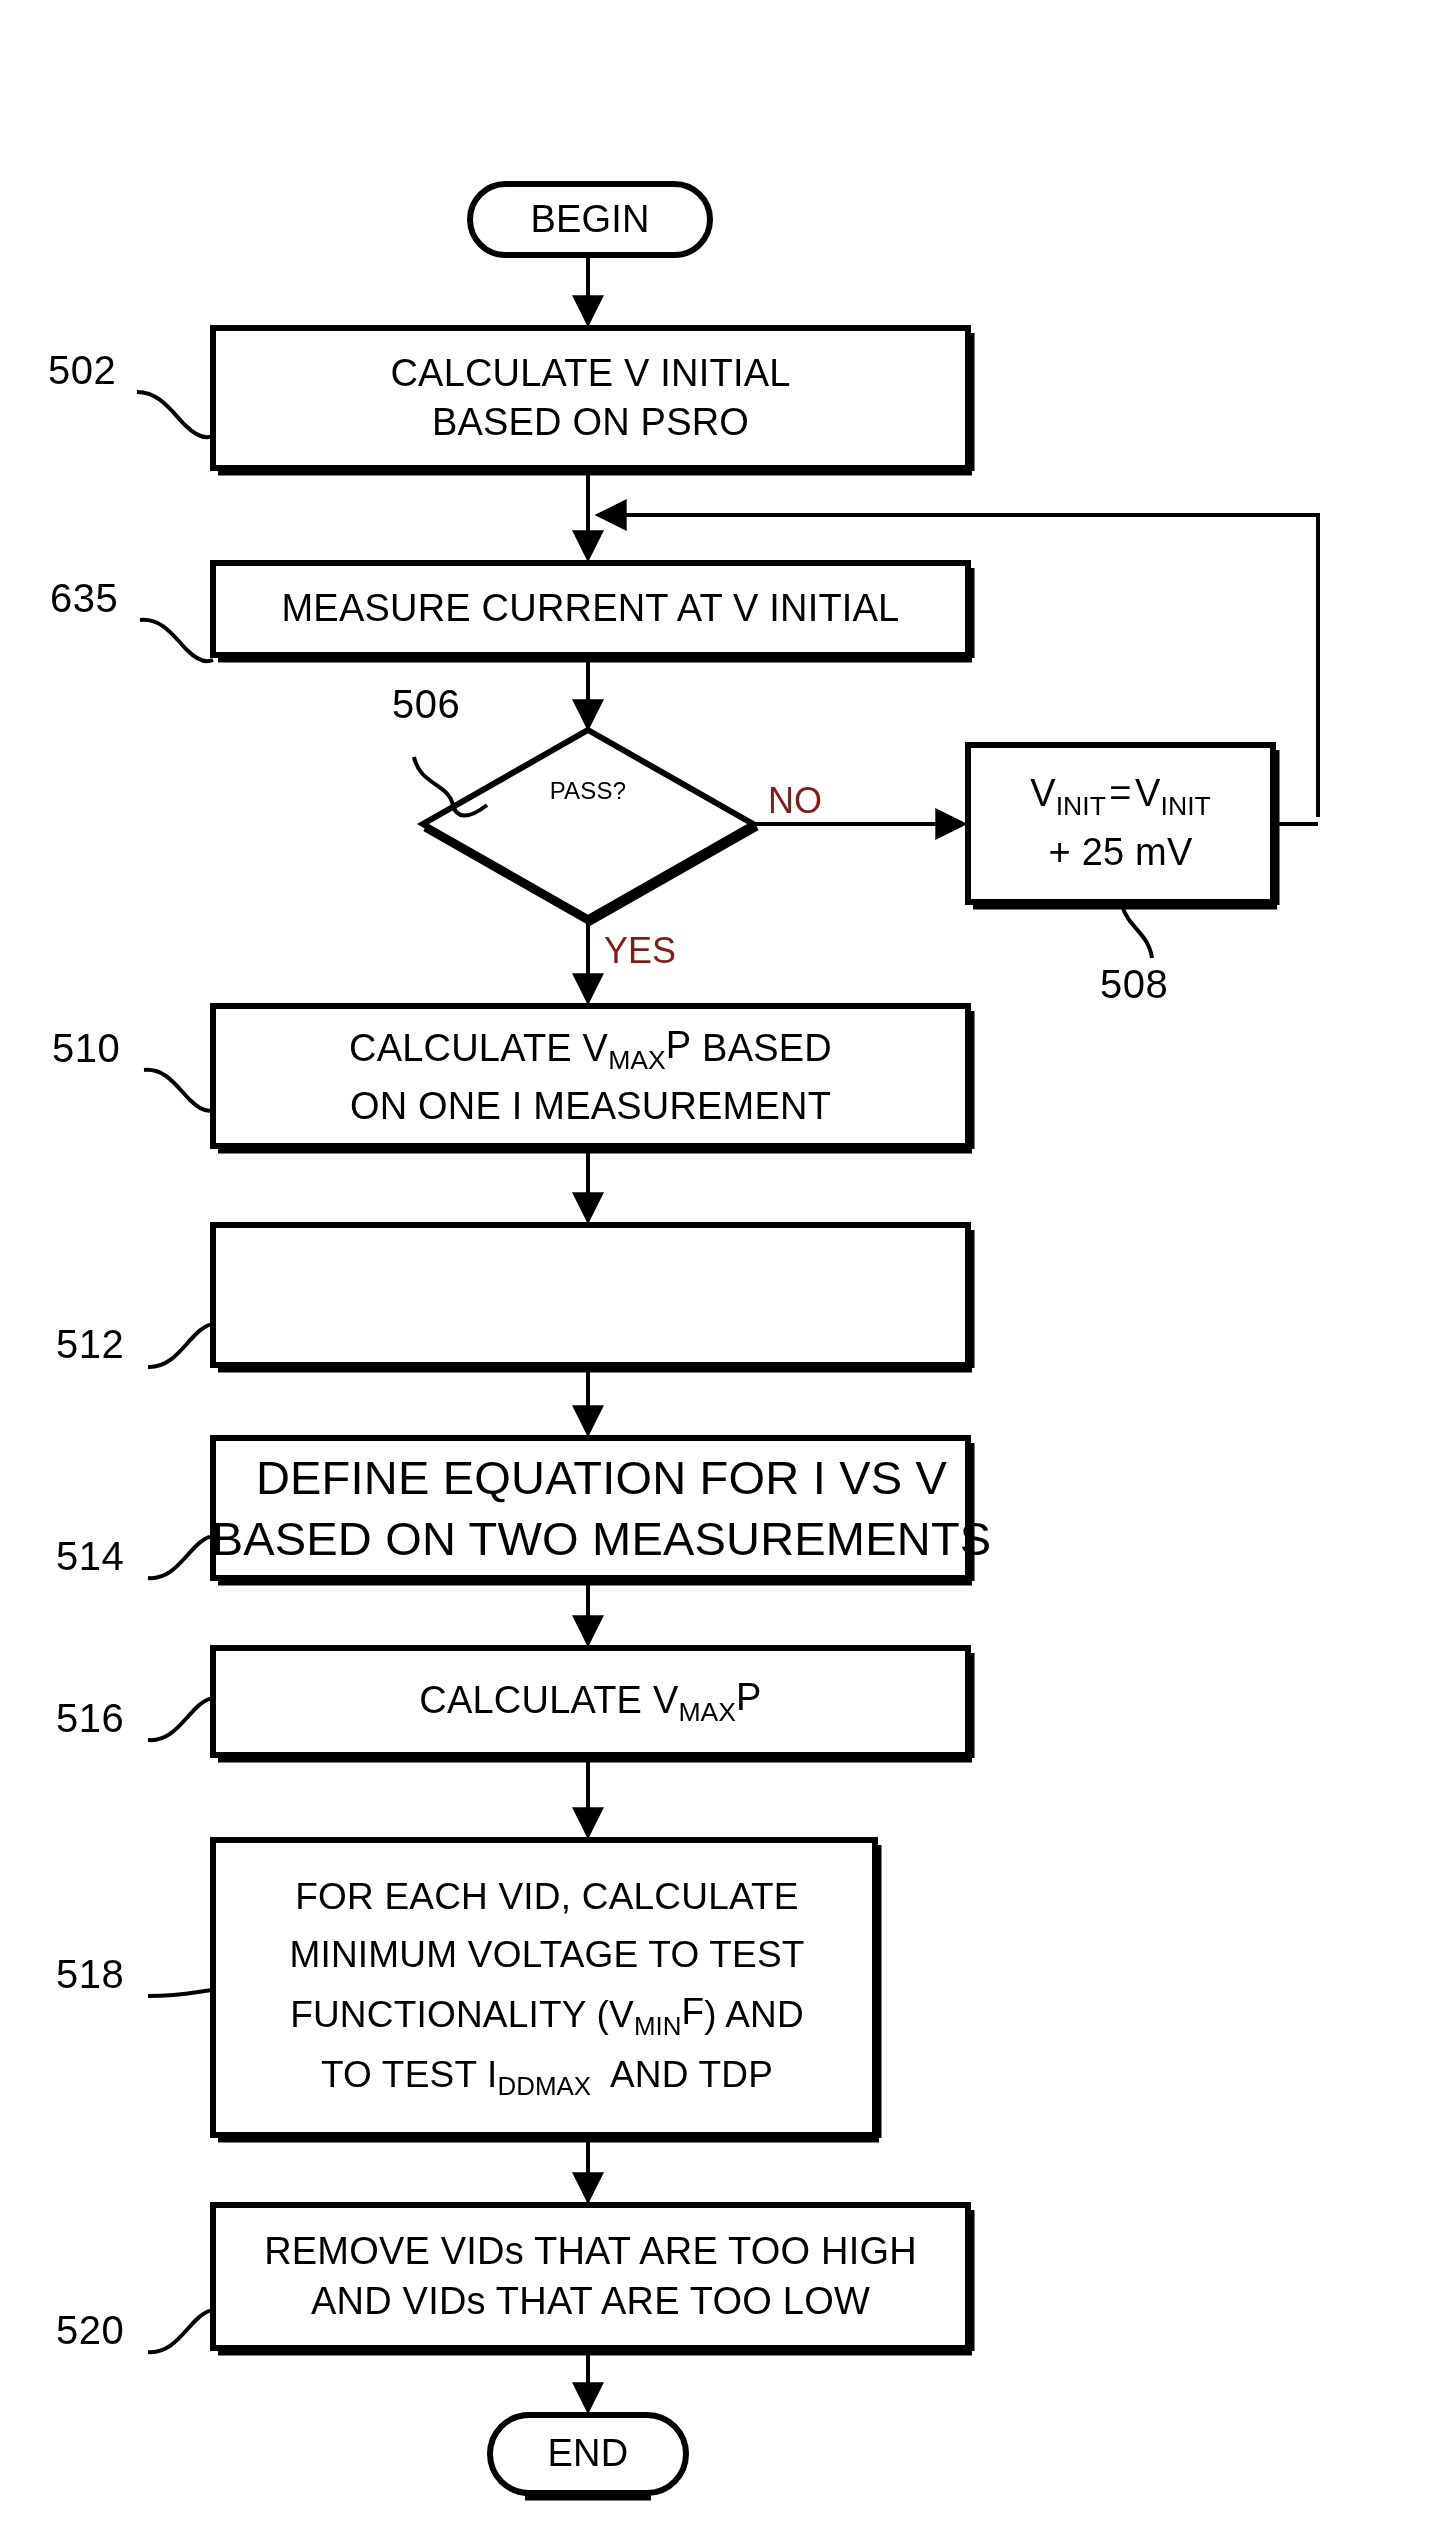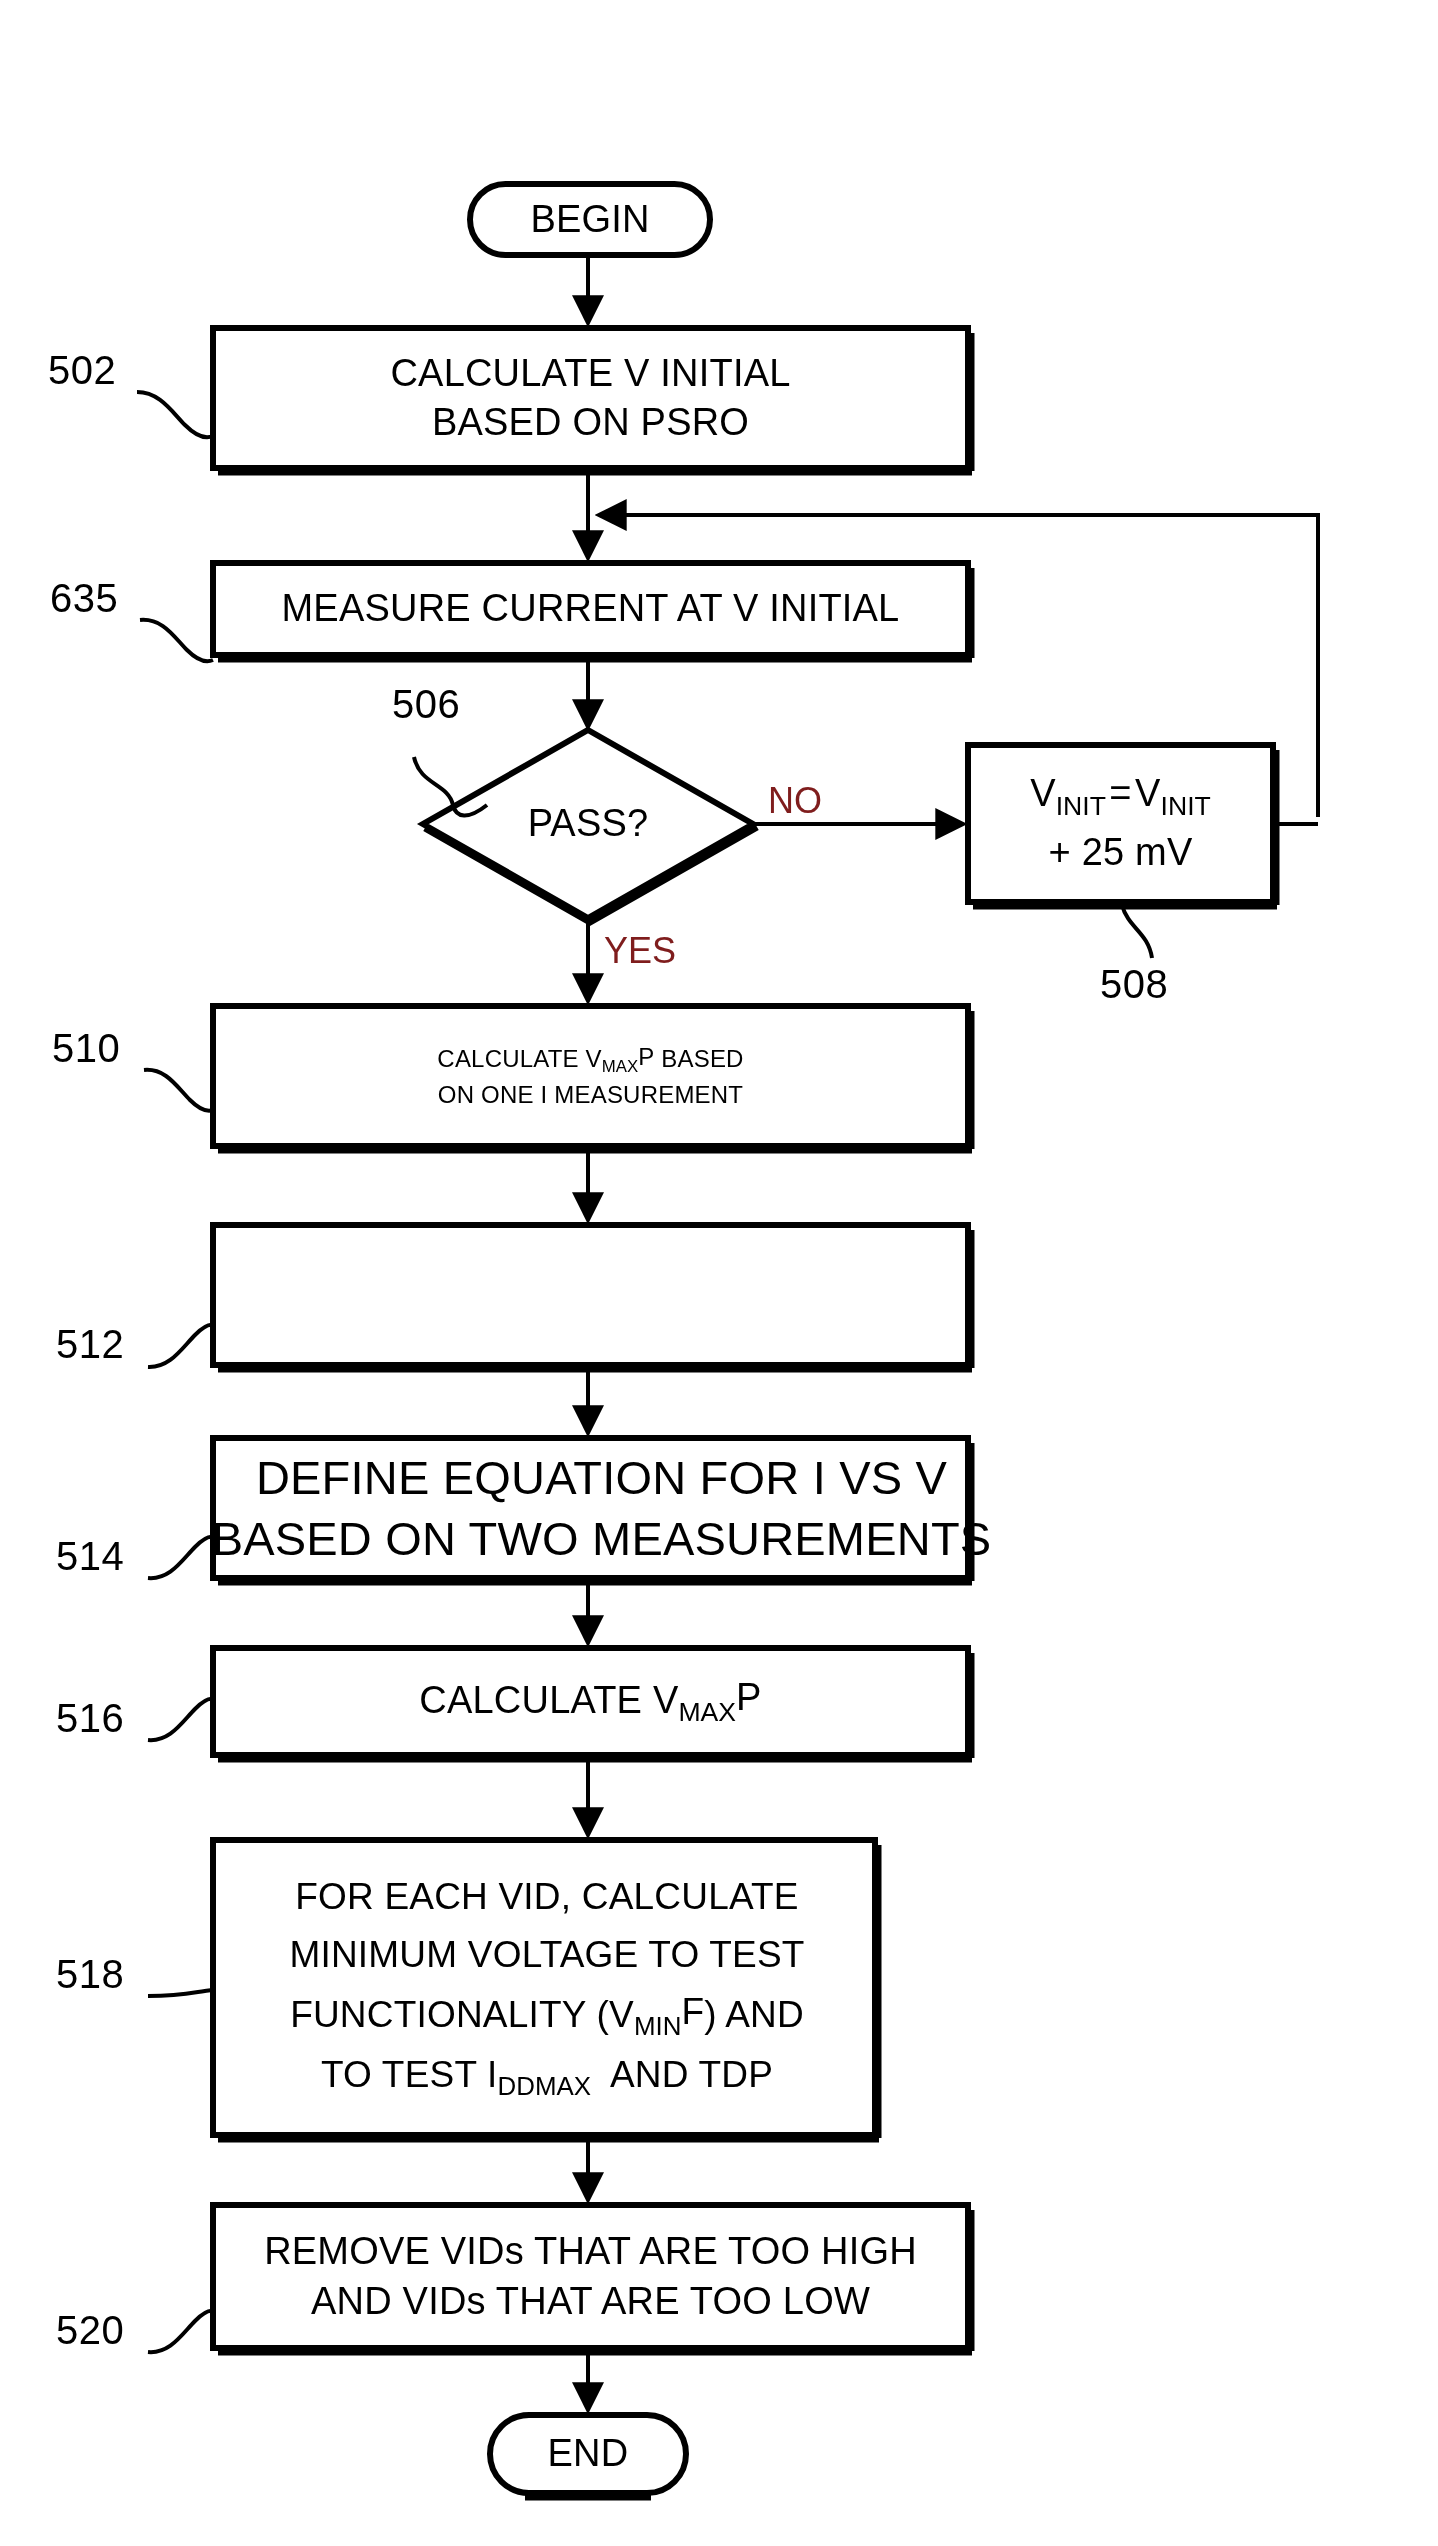--- a/index.html
+++ b/index.html
@@ -164,30 +164,30 @@
 
   <div class="nodetext" style="left:213px; top:328px; width:755px; height:140px; font-size:38px;">
     <span class="ln">CALCULATE V INITIAL</span>
     <span class="ln">BASED ON PSRO</span>
   </div>
 
   <div class="nodetext" style="left:213px; top:563px; width:755px; height:92px; font-size:38px;">
     <span class="ln">MEASURE CURRENT AT V INITIAL</span>
   </div>
 
-  <div class="nodetext" style="left:458px; top:790px; width:260px; height:68px; font-size:38px;">
+  <div class="nodetext" style="left:458px; top:757px; width:260px; height:68px; font-size:24px;">
     <span class="ln">PASS?</span>
   </div>
 
   <div class="nodetext" style="left:968px; top:745px; width:305px; height:157px; font-size:38px; line-height:1.45;">
     <span class="ln">V<sub>INIT</sub> = V<sub>INIT</sub></span>
     <span class="ln">+ 25 mV</span>
   </div>
 
-  <div class="nodetext" style="left:213px; top:1006px; width:755px; height:140px; font-size:24px; line-height:1.40;">
+  <div class="nodetext" style="left:213px; top:1006px; width:755px; height:140px; font-size:38px; line-height:1.40;">
     <span class="ln">CALCULATE V<sub>MAX</sub><span class="sup-p">P</span> BASED</span>
     <span class="ln">ON ONE I MEASUREMENT</span>
   </div>
 
 
   <div class="nodetext" style="left:224px; top:1438px; width:755px; height:140px; font-size:47px;">
     <span class="ln">DEFINE EQUATION FOR I VS V</span>
     <span class="ln">BASED ON TWO MEASUREMENTS</span>
   </div>
 

